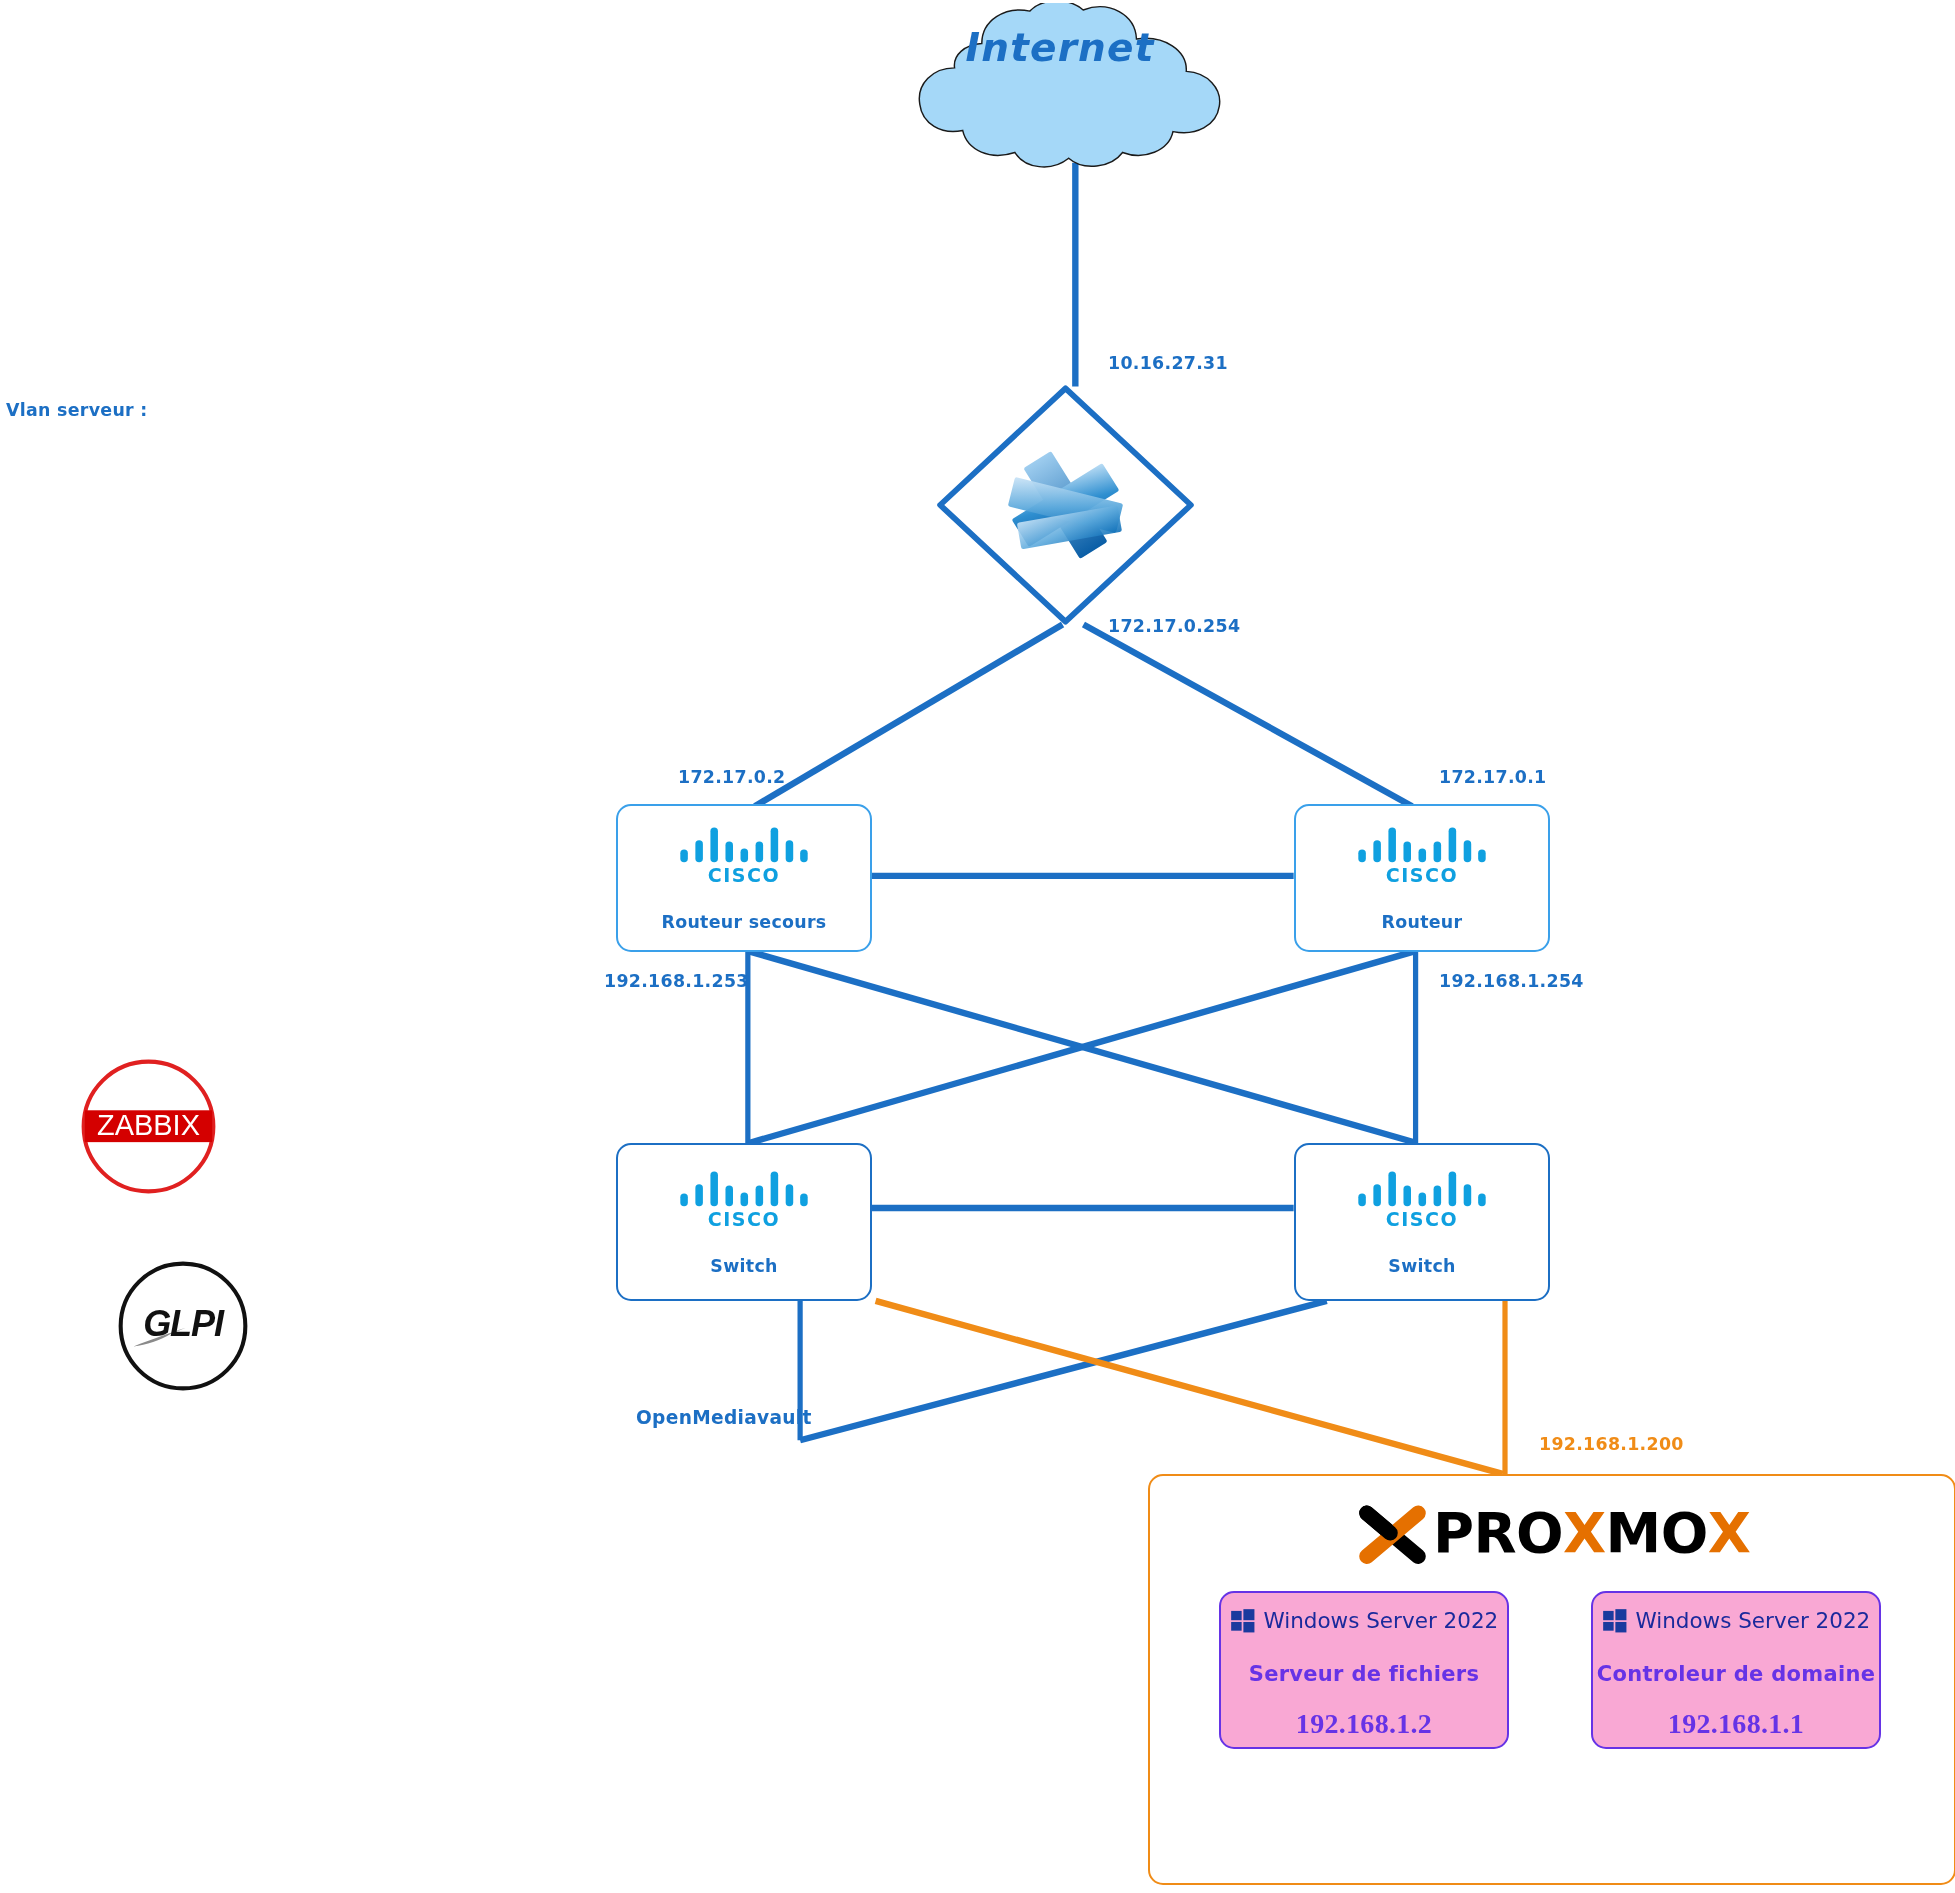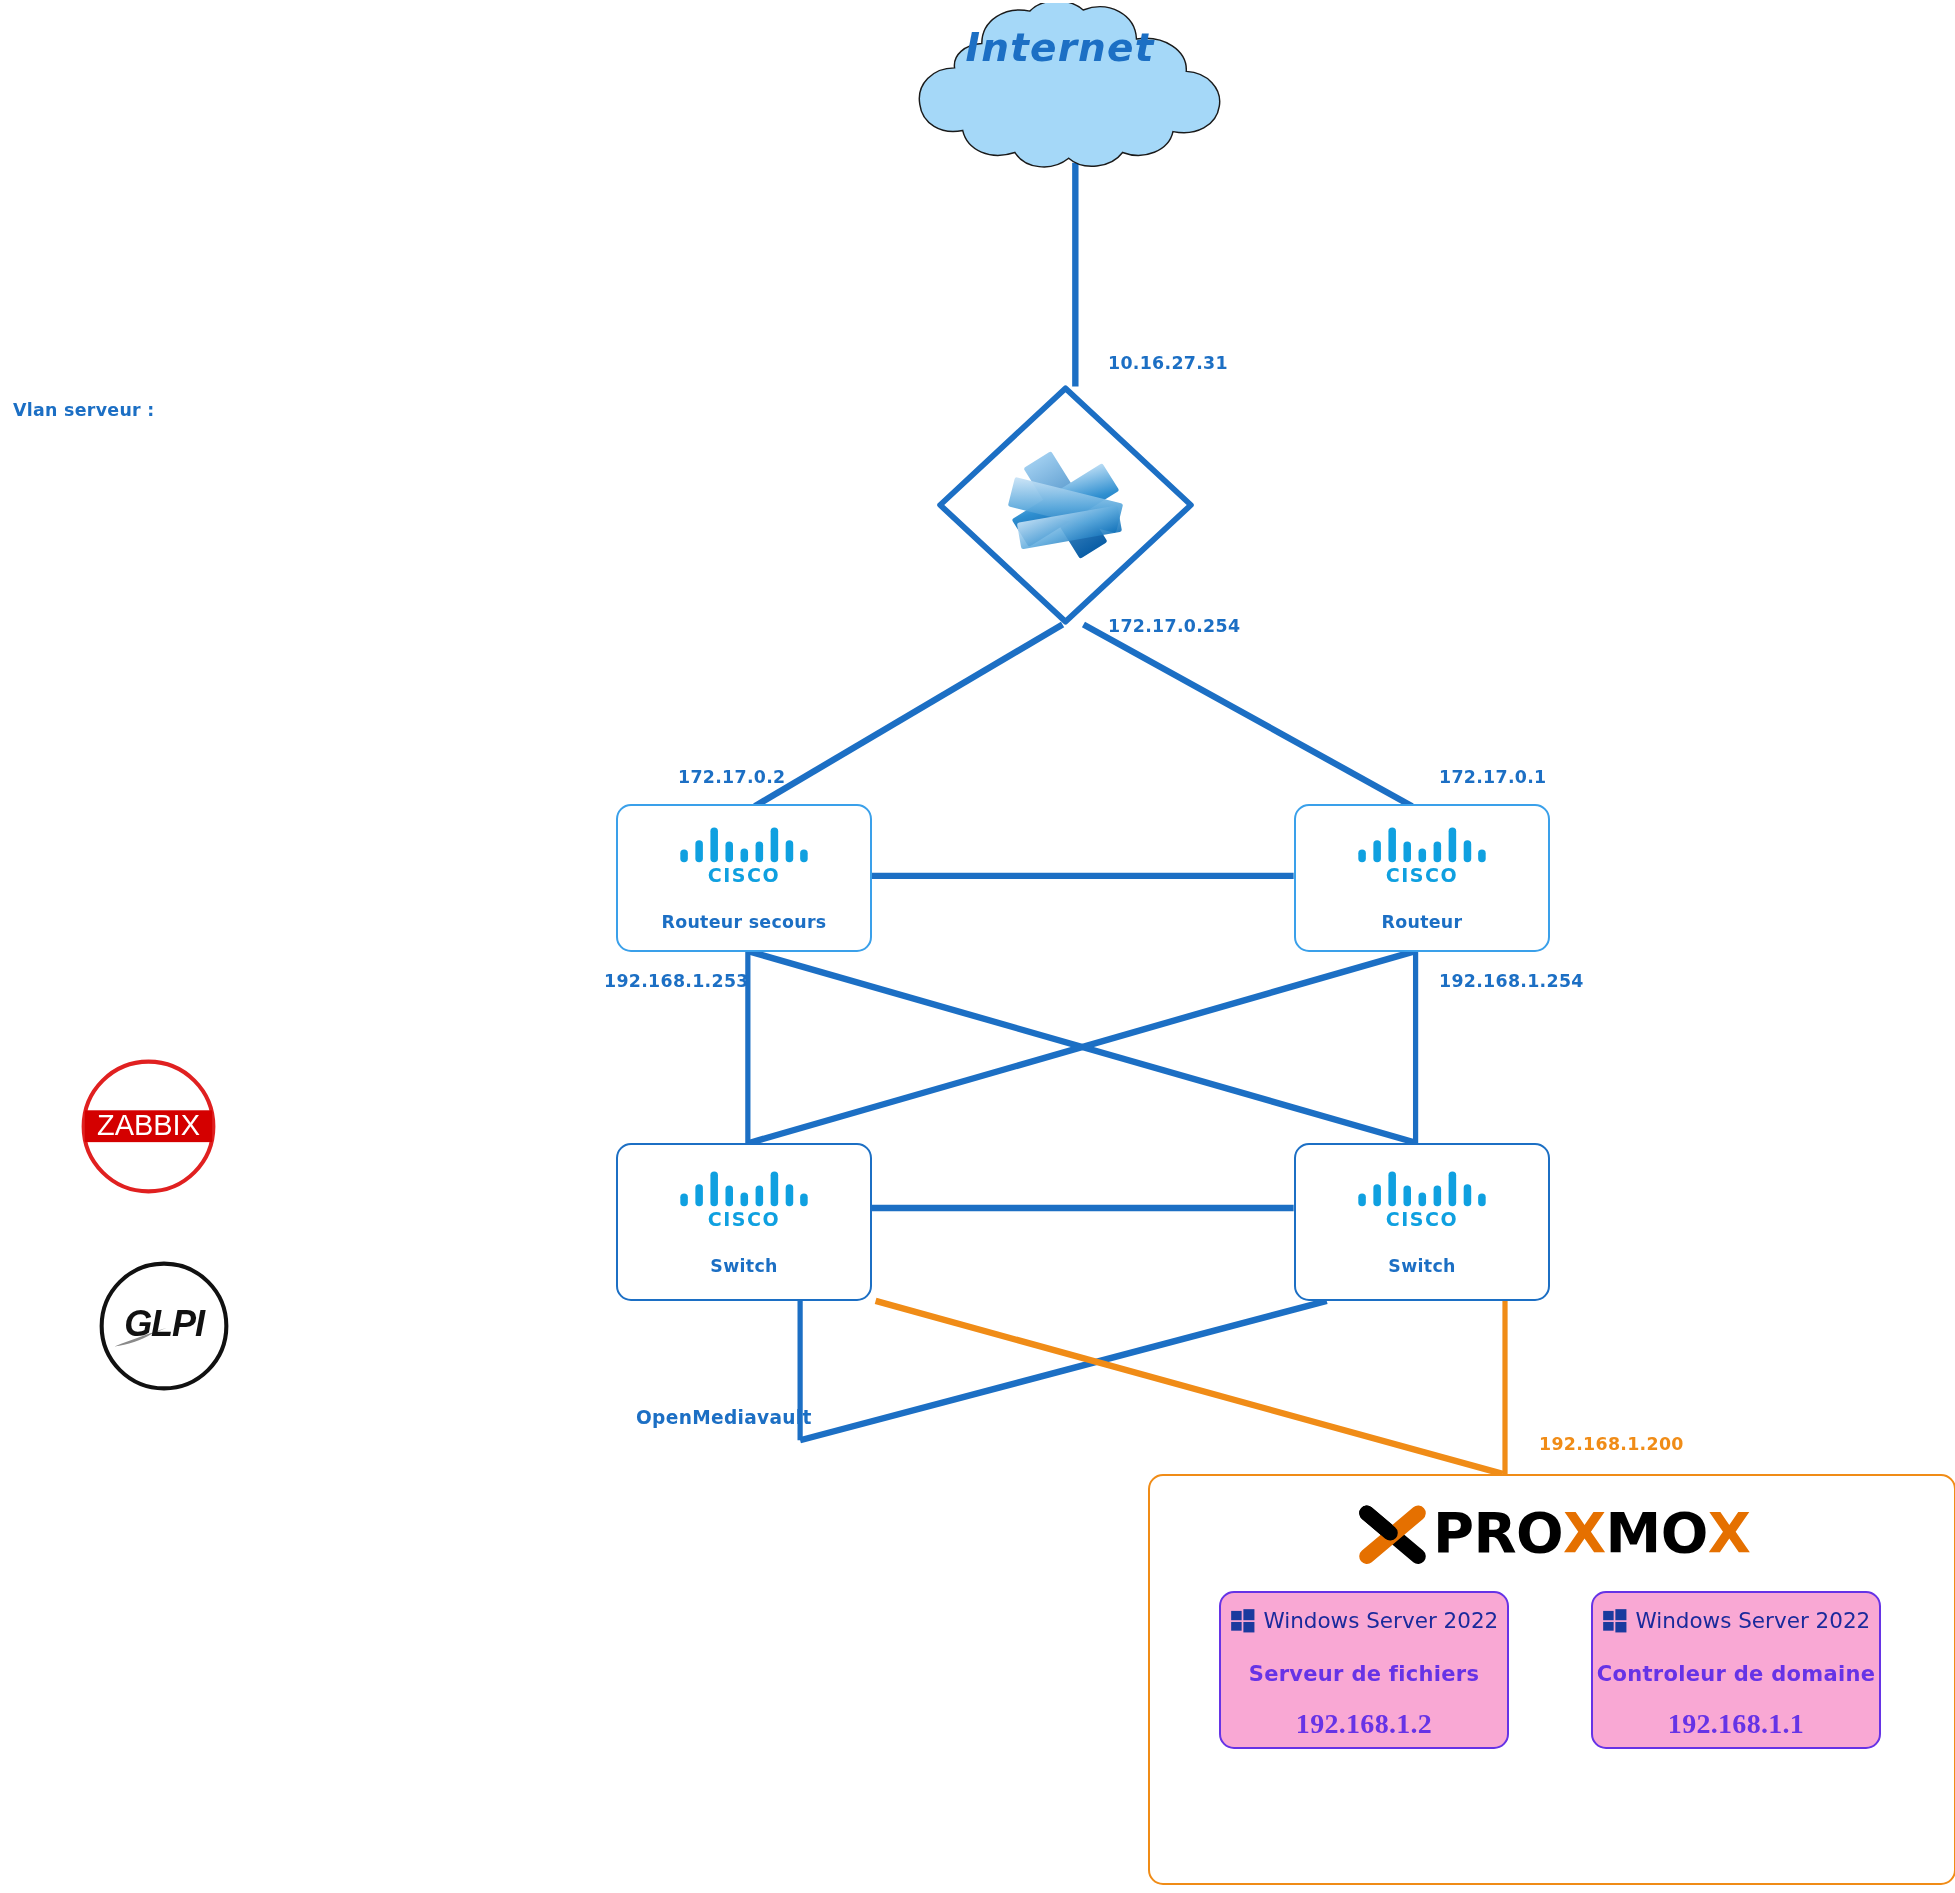--- a/index.html
+++ b/index.html
@@ -215,21 +215,21 @@
 
     <line x1="1378" y1="2240" x2="1378" y2="2480" stroke="#1C6FC4" stroke-width="9"></line>
 
     <line x1="2285" y1="2240" x2="1378" y2="2480" stroke="#1C6FC4" stroke-width="11"></line>
 
     <line x1="1508" y1="2240" x2="2588" y2="2538" stroke="#F08C17" stroke-width="11"></line>
 
     <line x1="2592" y1="2240" x2="2592" y2="2538" stroke="#F08C17" stroke-width="9"></line>
   </svg>
 
-  <div class="vlan-label hand" style="left:13px; top:400px;">Vlan serveur :</div>
+  <div class="vlan-label hand" style="left:6px; top:400px;">Vlan serveur :</div>
 
   <div class="cloud-wrap" style="left:880px; top:2.9px; width:360px; height:168px;">
     <svg width="360" height="168" viewBox="0 0 620 290" xmlns="http://www.w3.org/2000/svg">
       <path d="M175,70 C175,30 215,5 258,14 C278,-8 325,-10 350,12
                C395,-5 440,20 442,62 C490,55 530,82 528,118
                C565,120 590,148 585,178 C580,212 545,230 505,222
                C498,255 455,272 418,258 C398,285 350,290 325,268
                C295,292 250,286 232,258 C190,272 150,255 142,220
                C105,228 72,208 68,175 C62,140 90,112 128,112
                C125,90 145,72 175,70 Z" fill="#A5D8F8" stroke="#1a1a1a" stroke-width="2.5"></path>
@@ -351,21 +351,21 @@
   </div>
 
   <div class="circle-badge" style="left:79px; top:1057px; width:139px; height:139px;">
     <svg width="139" height="139" viewBox="0 0 240 240">
       <circle cx="120" cy="120" r="112" fill="none" stroke="#E02020" stroke-width="7"></circle>
       <rect x="10" y="92" width="220" height="55" fill="#D40000"></rect>
       <text x="120" y="135" text-anchor="middle" fill="#ffffff" font-family="Liberation Sans, sans-serif" font-size="50">ZABBIX</text>
     </svg>
   </div>
 
-  <div class="circle-badge" style="left:97px; top:1259px; width:134px; height:134px;">
+  <div class="circle-badge" style="left:116px; top:1259px; width:134px; height:134px;">
     <svg width="134" height="134" viewBox="0 0 230 230">
       <circle cx="115" cy="115" r="107" fill="none" stroke="#111111" stroke-width="7"></circle>
       <path d="M30,150 C60,138 96,126 120,118 L95,128 C76,140 52,148 30,150 Z" fill="#8a8a8a"></path>
       <text x="115" y="133" text-anchor="middle" fill="#111111" font-family="Liberation Sans, sans-serif" font-style="italic" font-weight="bold" font-size="62" letter-spacing="-2">GLPI</text>
     </svg>
   </div>
 
   <div class="omv-title hand" style="left:636px; top:1407px;">OpenMediavault</div>
 
 

